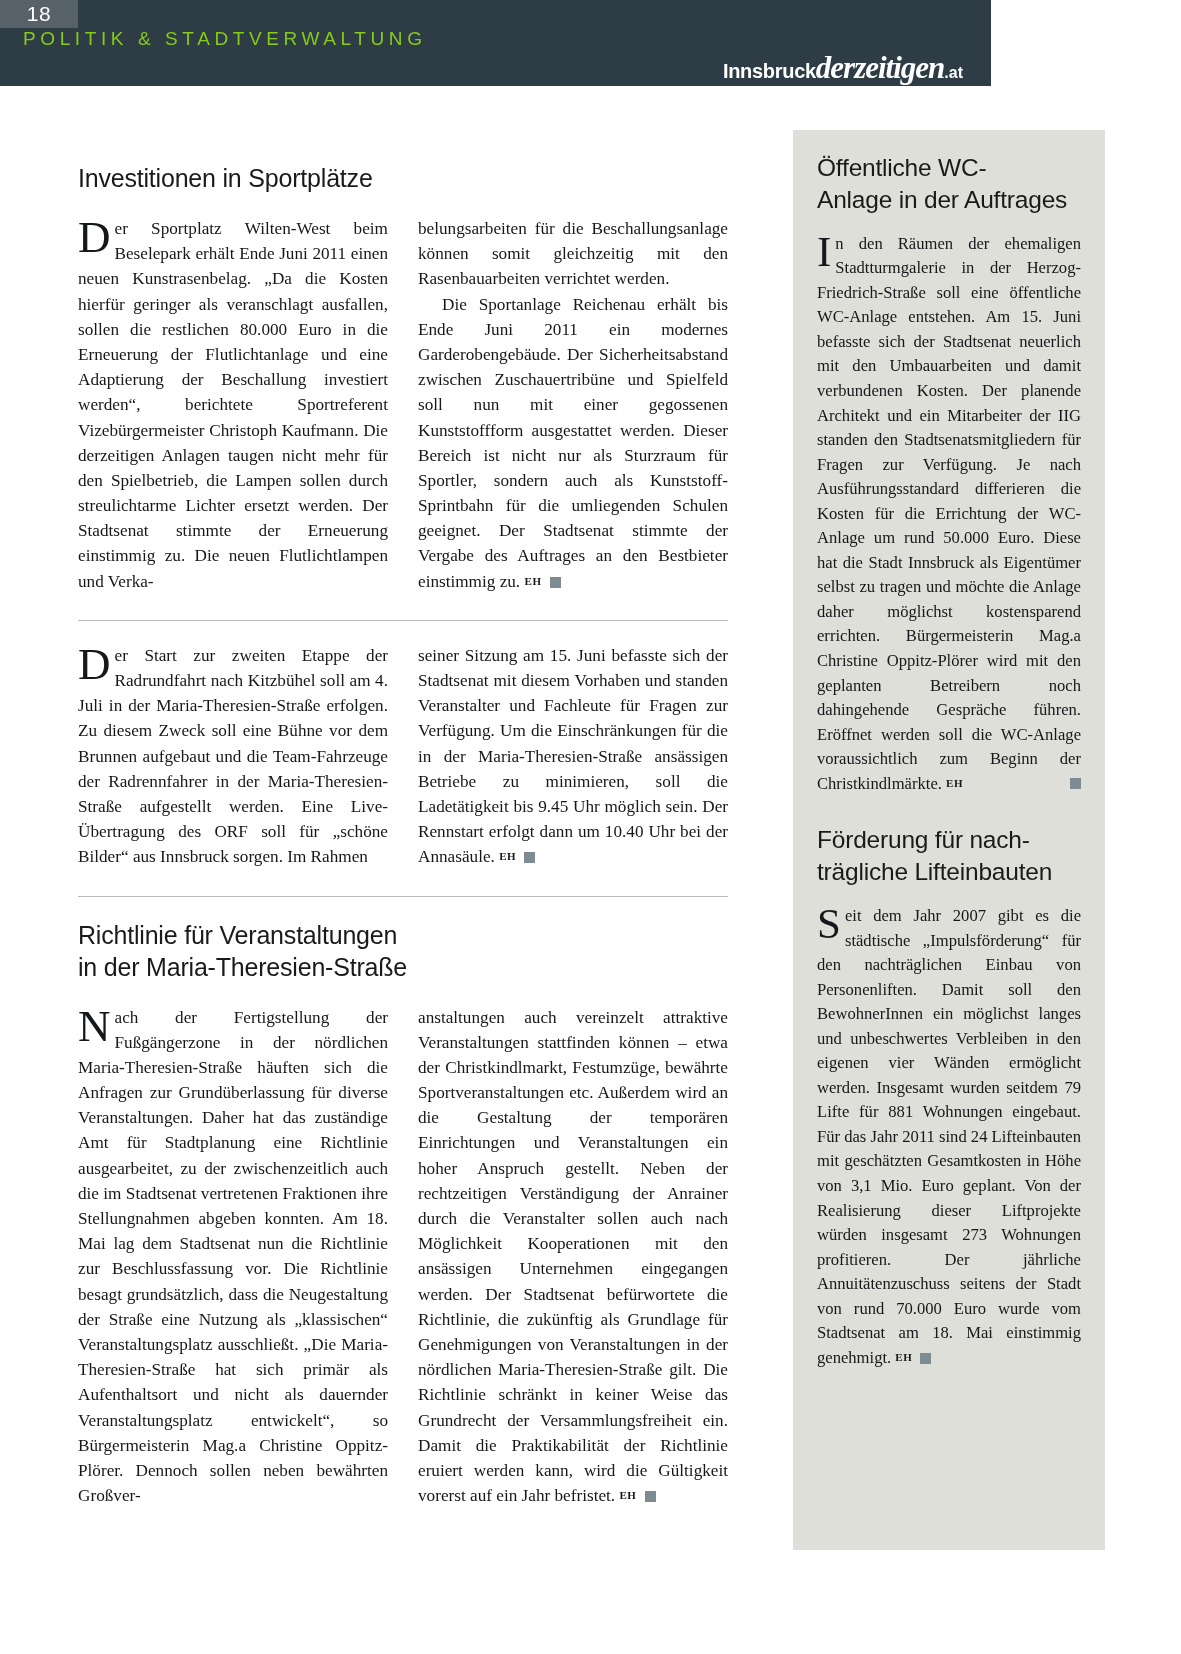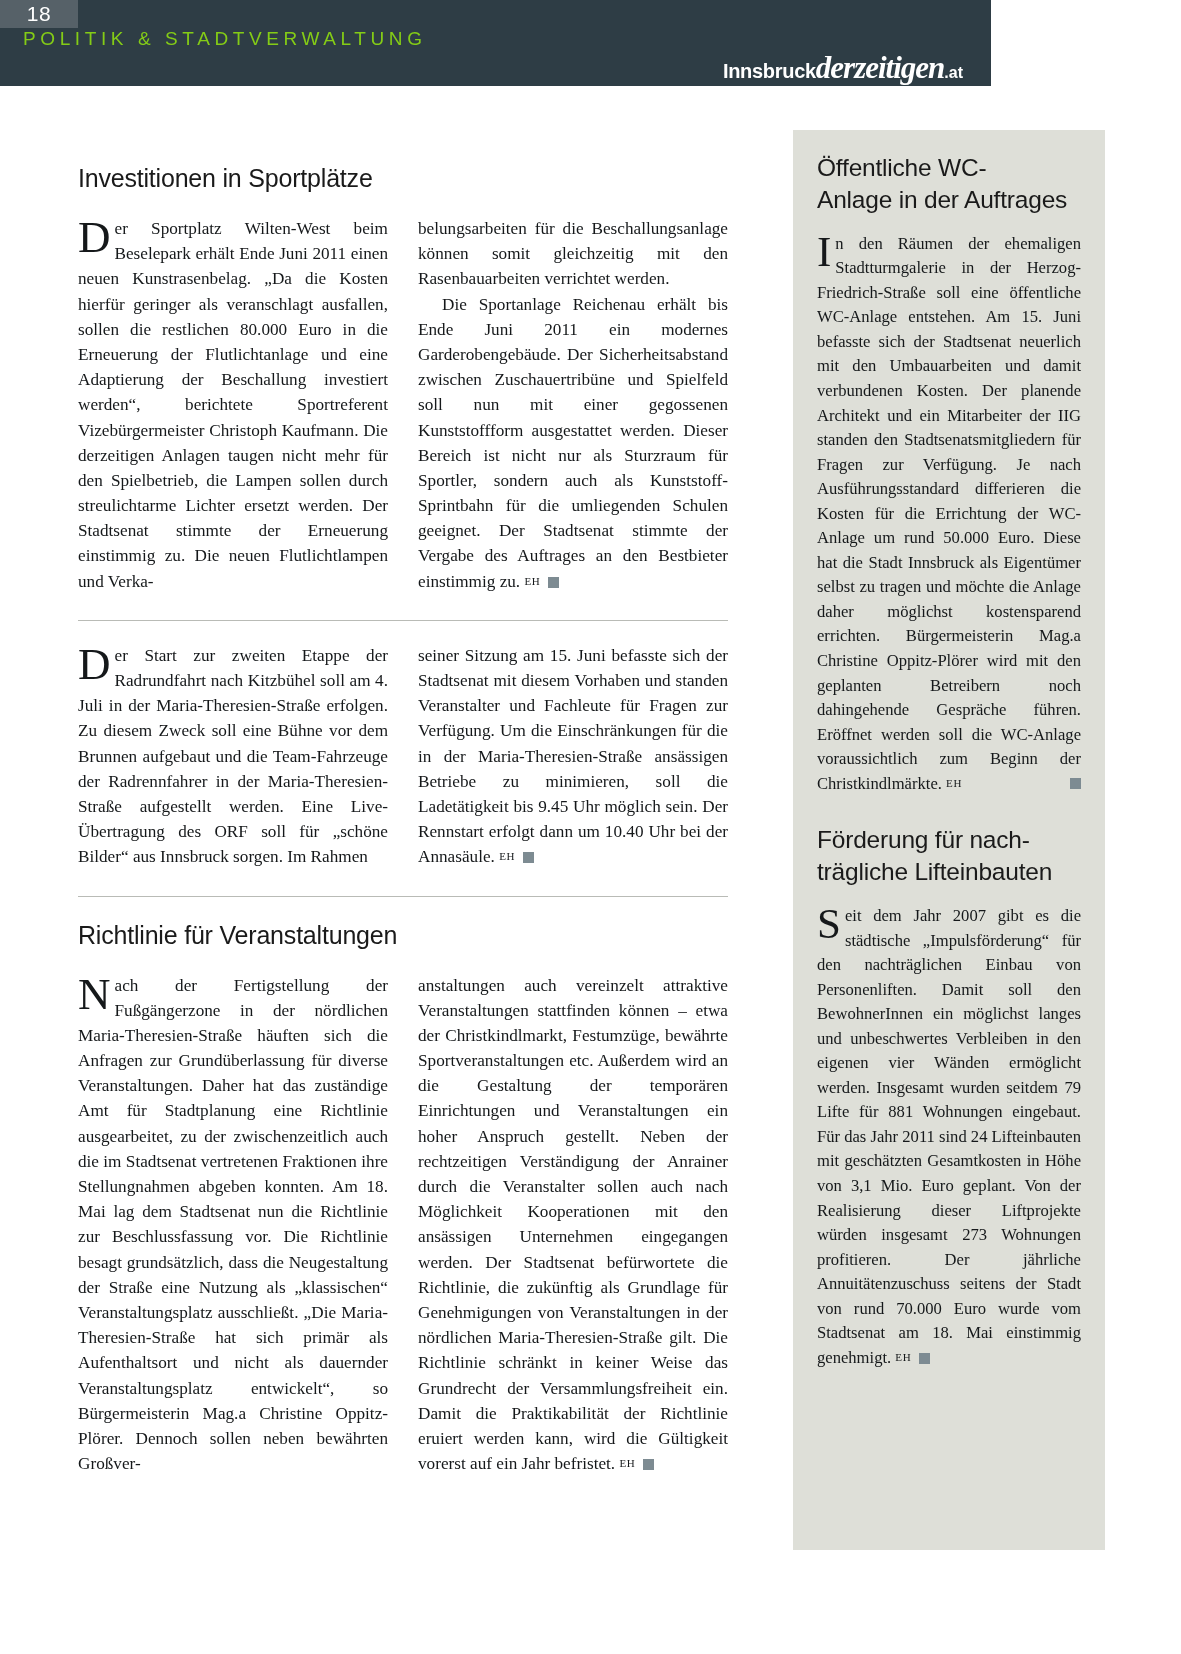--- a/index.html
+++ b/index.html
@@ -143,20 +143,21 @@
     font-size: 45px;
     line-height: 36px;
     padding-right: 4px;
     padding-top: 3px;
     font-weight: 400;
   }
   .sig {
     font-size: 11px;
     letter-spacing: 0.6px;
     vertical-align: 2px;
+    font-weight: bold;
   }
   .endmark {
     display: inline-block;
     width: 11px;
     height: 11px;
     background: #7d8b92;
     vertical-align: -1px;
     margin-left: 8px;
   }
   .endmark-right {
@@ -233,21 +234,21 @@
         </div>
         <div class="col">
           <p class="body-text"><span>seiner Sitzung am 15. Juni befasste sich der Stadtsenat mit diesem Vorhaben und standen Veranstalter und Fachleute für Fragen zur Verfügung. Um die Einschränkungen für die in der Maria-Theresien-Straße ansässigen Betriebe zu minimieren, soll die Ladetätigkeit bis 9.45 Uhr möglich sein. Der Rennstart erfolgt dann um 10.40 Uhr bei der Annasäule.</span> <span class="sig">EH</span><span class="endmark"></span></p>
         </div>
       </div>
     </div>
 
     <div class="rule"></div>
 
     <div>
-      <h2 class="article-title"><span>Richtlinie für Veranstaltungen</span><br></h2>
+      <h2 class="article-title"><span>Richtlinie für Veranstaltungen</span><br><span>in der Maria-Theresien-Straße</span></h2>
       <div class="two-col">
         <div class="col clearfix">
           <p class="body-text"><span class="dropcap">N</span><span>ach der Fertigstellung der Fußgängerzone in der nördlichen Maria-Theresien-Straße häuften sich die Anfragen zur Grundüberlassung für diverse Veranstaltungen. Daher hat das zuständige Amt für Stadtplanung eine Richtlinie ausgearbeitet, zu der zwischenzeitlich auch die im Stadtsenat vertretenen Fraktionen ihre Stellungnahmen abgeben konnten. Am 18. Mai lag dem Stadtsenat nun die Richtlinie zur Beschlussfassung vor. Die Richtlinie besagt grundsätzlich, dass die Neugestaltung der Straße eine Nutzung als „klassischen“ Veranstaltungsplatz ausschließt. „Die Maria-Theresien-Straße hat sich primär als Aufenthaltsort und nicht als dauernder Veranstaltungsplatz entwickelt“, so Bürgermeisterin Mag.a Christine Oppitz-Plörer. Dennoch sollen neben bewährten Großver-</span></p>
         </div>
         <div class="col">
           <p class="body-text"><span>anstaltungen auch vereinzelt attraktive Veranstaltungen stattfinden können – etwa der Christkindlmarkt, Festumzüge, bewährte Sportveranstaltungen etc. Außerdem wird an die Gestaltung der temporären Einrichtungen und Veranstaltungen ein hoher Anspruch gestellt. Neben der rechtzeitigen Verständigung der Anrainer durch die Veranstalter sollen auch nach Möglichkeit Kooperationen mit den ansässigen Unternehmen eingegangen werden. Der Stadtsenat befürwortete die Richtlinie, die zukünftig als Grundlage für Genehmigungen von Veranstaltungen in der nördlichen Maria-Theresien-Straße gilt. Die Richtlinie schränkt in keiner Weise das Grundrecht der Versammlungsfreiheit ein. Damit die Praktikabilität der Richtlinie eruiert werden kann, wird die Gültigkeit vorerst auf ein Jahr befristet.</span> <span class="sig">EH</span><span class="endmark"></span></p>
         </div>
       </div>
     </div>
 

